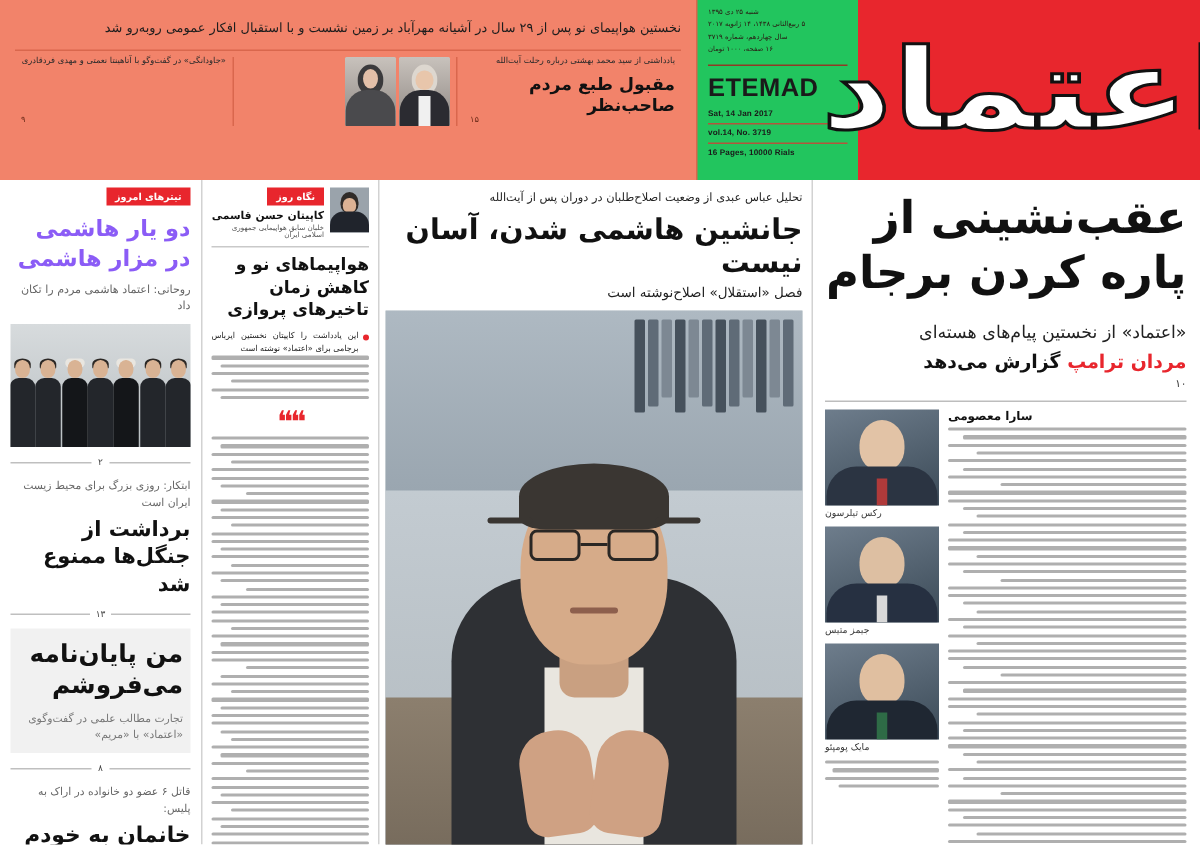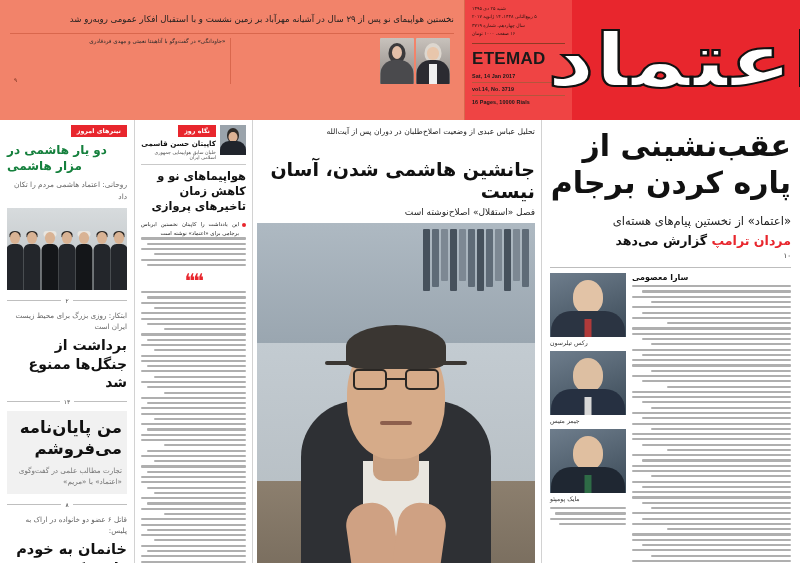--- a/index.html
+++ b/index.html
@@ -19,21 +19,21 @@
     display: flex; align-items: center; justify-content: center; flex: none;
   }
   .logo-word {
     font-family: "DejaVu Sans", sans-serif;
     font-size: 74px; font-weight: bold; color: #ffffff;
     letter-spacing: -3px; line-height: 1;
     -webkit-text-stroke: 2px #111; text-shadow: 0 0 1px #111;
     transform: scaleX(1.25);
   }
   .nameplate {
-    width: 108px; height: 120px; background: #ef4444; flex: none;
+    width: 108px; height: 120px; background: #22c55e; flex: none;
     padding: 5px 7px 4px 7px; display: flex; flex-direction: column;
     border-left: 1px solid #d9674d;
   }
   .date-lines { text-align: left; direction: rtl; }
   .date-lines div {
     font-size: 4.6px; color: #2b1410; line-height: 1.85;
     letter-spacing: .1px; white-space: nowrap; text-align: left;
   }
   .rule-thin { height: 1px; background: #8f3a25; margin: 4px 0 3px 0; }
   .etemad-latin {
@@ -115,21 +115,21 @@
   .pframe .ph-body { position:absolute; left:50%; bottom:0; transform:translateX(-50%); width:74px; height:26px; border-radius:20px 20px 0 0; }
   .pframe .ph-tie  { position:absolute; left:50%; bottom:0; transform:translateX(-50%); width:7px; height:18px; }
   .pcap { font-size: 6.2px; color: #333; text-align: left; margin-top: 2px; letter-spacing: -.1px; }
   .fake-col { column-count: 1; }
   .ln { height: 2.1px; background: #6d6d6d; border-radius: 1px; margin-bottom: 3.2px; opacity: .55; }
   .ln.s1 { width: 100%; } .ln.s2 { width: 94%; } .ln.s3 { width: 88%; } .ln.s4 { width: 78%; }
 
   
   .col-mid { width: 290px; flex: none; padding: 7px 6px 4px 6px; border-left: 1px solid #d2d2d2; border-right: 1px solid #d2d2d2; position: relative; }
   .mid-kicker { font-size: 7.6px; color: #222; text-align: right; line-height: 1.4; letter-spacing: -.2px; }
-  .mid-head { font-size: 19px; font-weight: bold; color: #111; text-align: right; margin-top: 20px; letter-spacing: -.9px; }
+  .mid-head { font-size: 19px; font-weight: bold; color: #111; text-align: right; margin-top: 4px; letter-spacing: -.9px; }
   .mid-sub { font-size: 9px; color: #222; text-align: right; margin-top: 5px; letter-spacing: -.2px; }
   .mid-photo {
     margin-top: 6px; width: 278px; height: 408px; position: relative; overflow: hidden;
     background: linear-gradient(175deg, #b9c3c9 0%, #97a4ad 32%, #8b949a 60%, #6d6661 100%);
   }
   .mp-shelf { position:absolute; top:0; left:0; right:0; height:120px; background: linear-gradient(#aeb9c2,#9aa6b0); }
   .mp-books { position:absolute; top:6px; right:6px; display:flex; gap:2px; }
   .mp-books i { display:block; width:7px; height:58px; background:#5f6b77; border-radius:1px; }
   .mp-books i:nth-child(2n){ background:#7d8893; height:52px; }
   .mp-books i:nth-child(3n){ background:#46515c; height:62px; }
@@ -172,21 +172,21 @@
   .op-rule { height: 1px; background: #c9c9c9; margin: 4px 0 4px 0; }
   .op-head { font-size: 11.4px; font-weight: bold; color: #111; text-align: right; line-height: 1.35; letter-spacing: -.5px; }
   .op-lead { display: flex; direction: rtl; gap: 3px; margin-top: 5px; }
   .bullet { width: 4px; height: 4px; background: #e8262d; border-radius: 50%; margin-top: 3px; flex: none; }
   .op-lead-txt { flex: 1; font-size: 5.4px; color: #222; line-height: 1.65; text-align: justify; }
   .quote-marks { color: #e8262d; font-size: 20px; line-height: .7; text-align: center; margin: 5px 0 3px 0; letter-spacing: -2px; }
 
   
   .col-left { width: 134px; flex: none; padding: 5px 7px 4px 7px; }
   .lt-tagwrap { display: flex; justify-content: flex-start; }
-  .lt-head { font-size: 12px; font-weight: bold; color: #15803d; text-align: left; line-height: 1.3; letter-spacing: -.7px; margin-top: 6px; }
+  .lt-head { font-size: 15px; font-weight: bold; color: #8b5cf6; text-align: right; line-height: 1.3; letter-spacing: -.7px; margin-top: 6px; }
   .lt-sub { font-size: 7.4px; color: #666; text-align: right; line-height: 1.55; margin-top: 5px; letter-spacing: -.2px; }
   .lt-photo {
     width: 120px; height: 82px; margin-top: 6px; position: relative; overflow: hidden;
     background: linear-gradient(#d7dbdd, #b9bfc2);
   }
   .lt-photo .row { position:absolute; bottom:0; left:0; right:0; height:62px; display:flex; align-items:flex-end; justify-content:center; gap:1px; }
   .lt-photo .fig { width:17px; height:58px; position:relative; }
   .lt-photo .fig .hd { position:absolute; left:50%; top:0; transform:translateX(-50%); width:10px; height:12px; background:#d9b394; border-radius:48%; }
   .lt-photo .fig .hr { position:absolute; left:50%; top:-1px; transform:translateX(-50%); width:11px; height:7px; background:#2b2724; border-radius:50% 50% 20% 20%; }
   .lt-photo .fig .bd { position:absolute; left:50%; bottom:0; transform:translateX(-50%); width:17px; height:46px; background:#23262b; border-radius:6px 6px 0 0; }
@@ -230,20 +230,25 @@
         <div>16 Pages, 10000 Rials</div>
       </div>
     </div>
 
     <div class="top-news">
       <div class="tn-sub">نخستین هواپیمای نو پس از ۲۹ سال در آشیانه مهرآباد بر زمین نشست و با استقبال افکار عمومی روبه‌رو شد</div>
       <div class="tn-divider"></div>
 
       <div class="tn-lower">
 
+        <div class="tn-cell">
+          <div class="tn-kicker">یادداشتی از سید محمد بهشتی درباره رحلت آیت‌الله</div>
+          <div class="tn-title">مقبول طبع مردم صاحب‌نظر</div>
+          <div class="tn-pg">۱۵</div>
+        </div>
 
         <div class="tn-cell">
           <div class="portrait-pair">
             <div class="portrait p-man">
               <div class="head"></div>
                 <div class="face"></div>
                 <div class="body"></div>
                 <div class="shirt"></div>
             </div>
             <div class="portrait p-woman">

